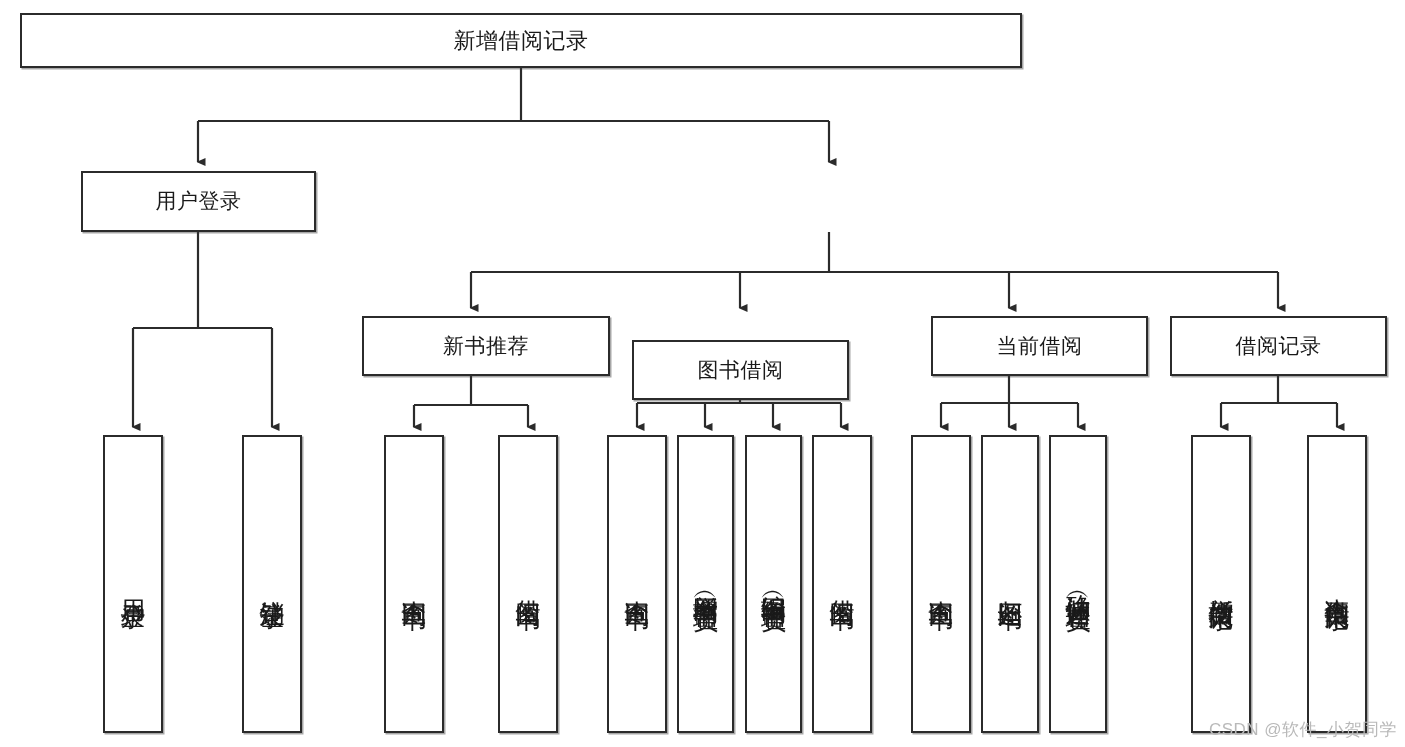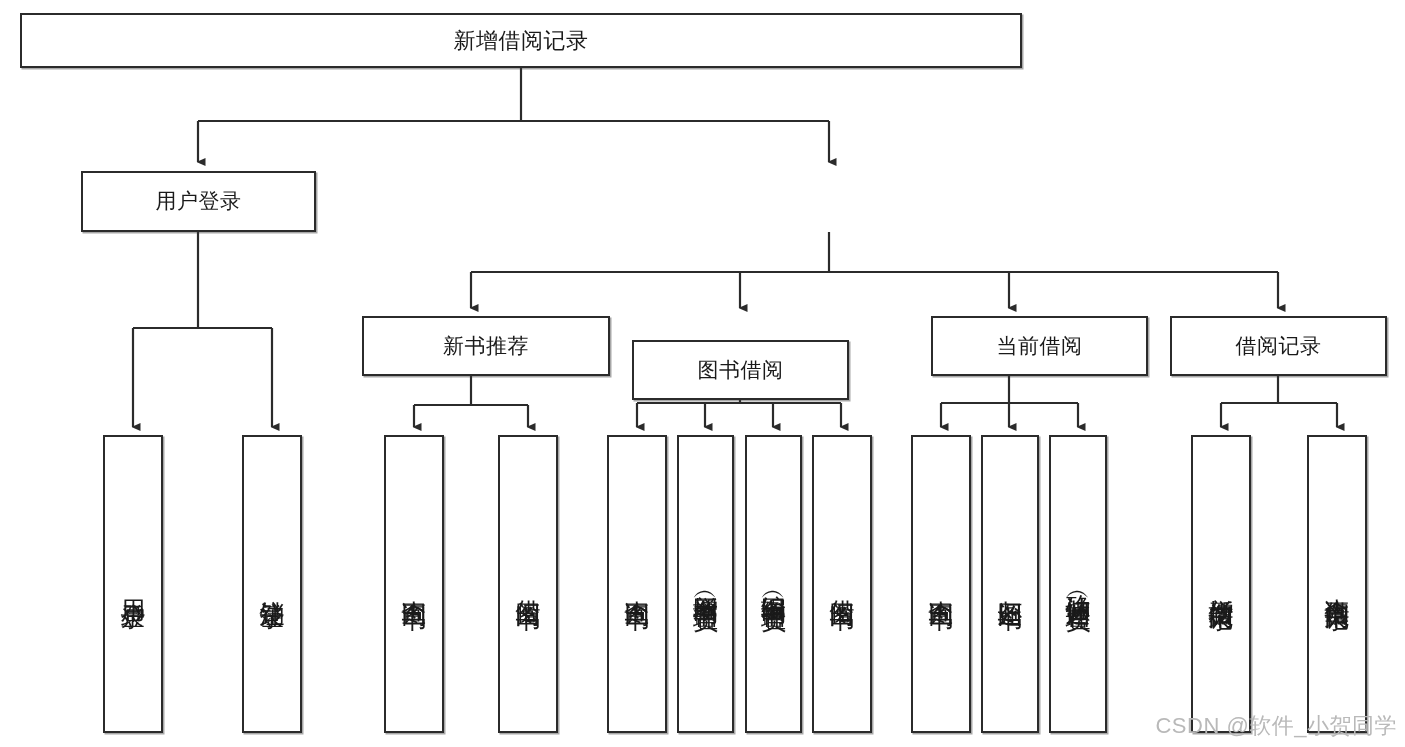--- a/index.html
+++ b/index.html
@@ -60,21 +60,21 @@
     text-orientation: upright;
     font-size: 25px;
     letter-spacing: 2px;
     line-height: 1;
     white-space: nowrap;
   }
   .watermark {
     position: absolute;
     right: 8px;
     bottom: 6px;
-    font-size: 22px;
+    font-size: 17px;
     color: #b9b9b9;
     letter-spacing: 0.5px;
     white-space: nowrap;
     font-family: "Liberation Sans", "DejaVu Sans", sans-serif;
   }
 </style>
 </head>
 <body>
 
 <div id="diagram-root">

